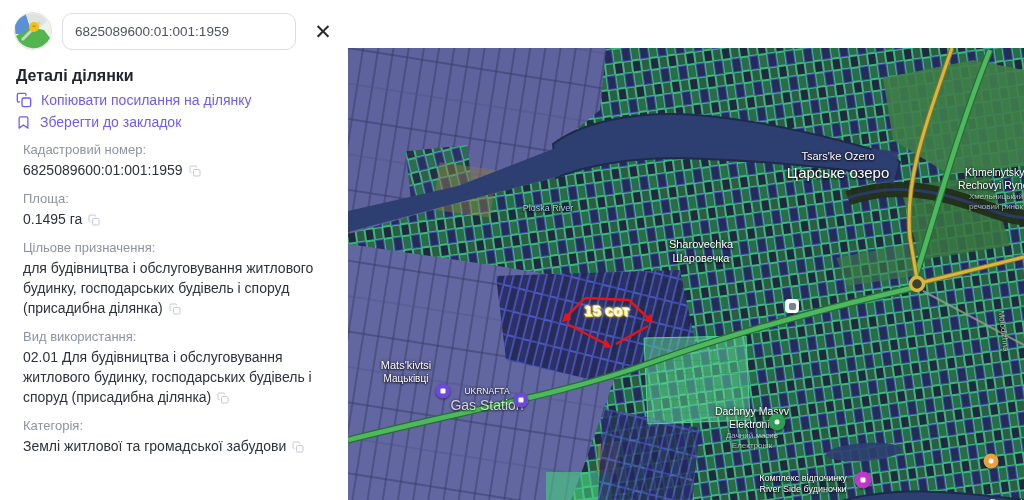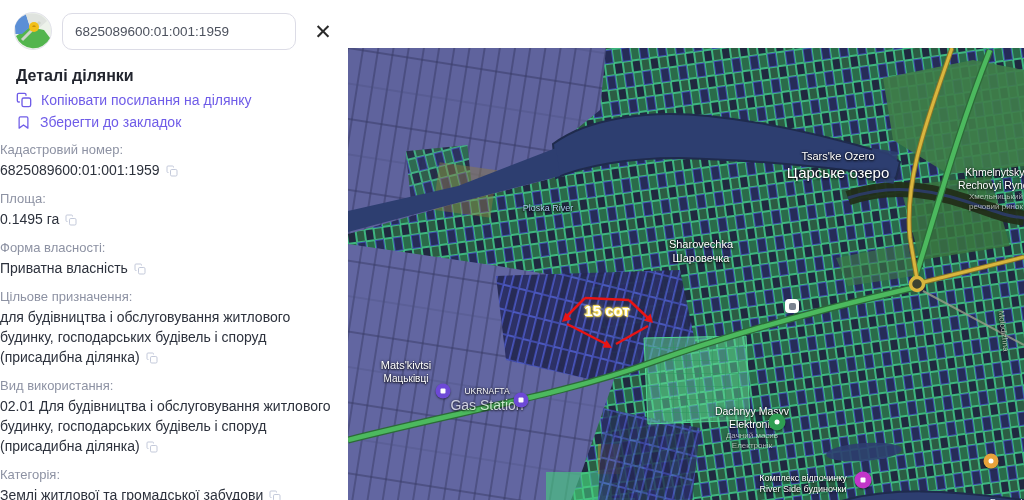--- a/index.html
+++ b/index.html
@@ -14,21 +14,21 @@
   .searchwrap input{width:100%;height:37px;border:1px solid #dcdce6;border-radius:10px;
         padding:0 12px;font-size:13.5px;color:#4d525e;outline:none;background:#fff;
         font-family:"Liberation Sans",sans-serif;}
   .closebtn{flex:0 0 26px;background:none;border:none;font-size:21px;line-height:1;
         color:#2a2a2a;cursor:pointer;padding:0;font-weight:300;}
   .ptitle{margin:17px 0 7px 16px;font-size:16px;font-weight:700;color:#22252e;}
   .action{display:flex;align-items:flex-end;gap:9px;margin:0 0 6px 16px;color:#6f5ce8;
         font-size:14px;text-decoration:none;cursor:pointer;}
   .action svg{display:block;}
   .fields{margin-top:12px;}
-  .field{padding:0 10px 0 0;margin-bottom:11px;}
+  .field{padding:0 10px 0 23px;margin-bottom:11px;}
   .flabel{font-size:13px;color:#8d92a3;margin-bottom:3px;}
   .fvalue{font-size:14px;color:#2c313c;line-height:20px;}
   .copybtn{background:none;border:none;padding:0;margin-left:6px;cursor:pointer;
         vertical-align:-2px;}
   
   .map{position:absolute;left:348px;top:0;width:676px;height:464px;overflow:hidden;
        background:#3b4231;cursor:grab;margin-top:48px;}
   .map svg.terrain{position:absolute;left:0;top:0;}
   .mlabel{position:absolute;transform:translate(-50%,-50%);text-align:center;
        color:#fff;font-size:11px;font-weight:500;white-space:nowrap;line-height:1.25;
@@ -100,27 +100,20 @@
       </div>
 
       <div class="field">
         <div class="flabel">Площа:</div>
         <div class="fvalue"><span>0.1495 га</span><button class="copybtn"><svg width="12" height="12" viewBox="0 0 24 24" fill="none" stroke="#c3c9da" stroke-width="2">
                 <rect x="9" y="9" width="13" height="13" rx="2.5"></rect>
                 <path d="M5 15H4a2 2 0 0 1-2-2V4a2 2 0 0 1 2-2h9a2 2 0 0 1 2 2v1"></path>
               </svg></button></div>
       </div>
 
-      <div class="field">
-        <div class="flabel">Форма власності:</div>
-        <div class="fvalue"><span>Приватна власність</span><button class="copybtn"><svg width="12" height="12" viewBox="0 0 24 24" fill="none" stroke="#c3c9da" stroke-width="2">
-                <rect x="9" y="9" width="13" height="13" rx="2.5"></rect>
-                <path d="M5 15H4a2 2 0 0 1-2-2V4a2 2 0 0 1 2-2h9a2 2 0 0 1 2 2v1"></path>
-              </svg></button></div>
-      </div>
 
       <div class="field">
         <div class="flabel">Цільове призначення:</div>
         <div class="fvalue"><span>для будівництва і обслуговування житлового будинку, господарських будівель і споруд (присадибна ділянка)</span><button class="copybtn"><svg width="12" height="12" viewBox="0 0 24 24" fill="none" stroke="#c3c9da" stroke-width="2">
                 <rect x="9" y="9" width="13" height="13" rx="2.5"></rect>
                 <path d="M5 15H4a2 2 0 0 1-2-2V4a2 2 0 0 1 2-2h9a2 2 0 0 1 2 2v1"></path>
               </svg></button></div>
       </div>
 
       <div class="field">

